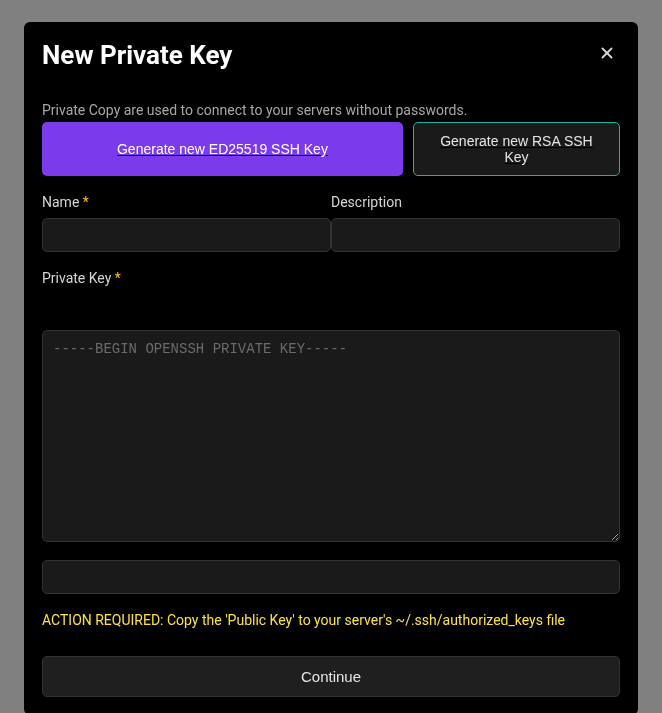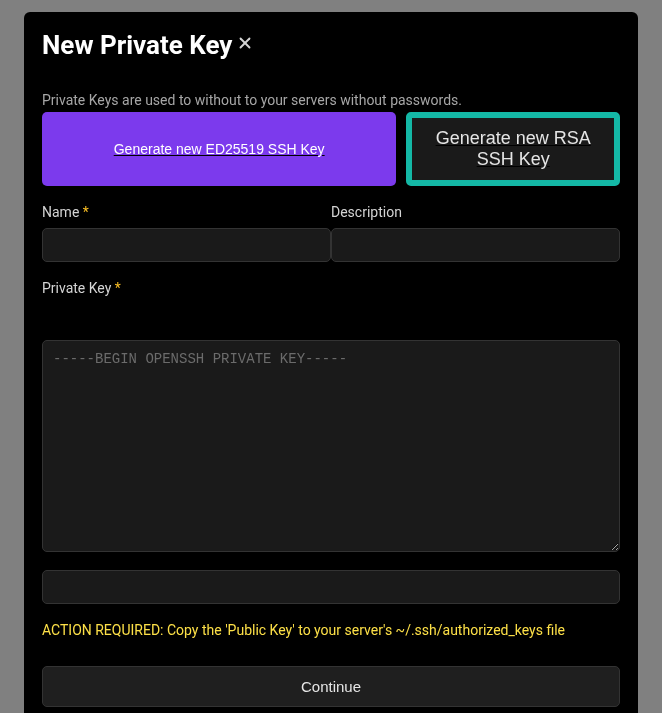--- a/index.html
+++ b/index.html
@@ -19,21 +19,21 @@
     .modal {
       background: #000000;
       border-radius: 6px;
       width: 614px;
       padding: 18px;
       position: relative;
       margin-top: 24px;
     }
     .modal-header {
       display: flex;
-      justify-content: flex-start;
+      justify-content: space-between;
       align-items: flex-start;
       margin-bottom: 30px;
     }
     .modal-title {
       color: #ffffff;
       font-size: 26px;
       font-weight: 700;
     }
     .close-btn {
       background: transparent;
@@ -75,24 +75,24 @@
       border-radius: 5px;
       padding: 10px 16px;
       font-size: 14px;
       font-weight: 500;
       cursor: pointer;
       flex: 1.9;
     }
     .btn-secondary {
       background: #1a1a1a;
       color: #e5e5e5;
-      border: 6px solid #14b8a6;
+      border: 1px solid #14b8a6;
       border-radius: 5px;
       padding: 10px 16px;
-      font-size: 18px;
+      font-size: 14px;
       font-weight: 500;
       cursor: pointer;
       flex: 1;
     }
     .form-row {
       display: flex;
       margin-bottom: 18px;
     }
     .form-group {
       flex: 1;
@@ -163,21 +163,21 @@
   <div class="modal-header">
     <h1 class="modal-title">New Private Key</h1>
     <button class="close-btn">
       <svg viewBox="0 0 24 24" fill="none" stroke="currentColor" stroke-width="2.5" stroke-linecap="round">
         <line x1="18" y1="6" x2="6" y2="18"></line>
         <line x1="6" y1="6" x2="18" y2="18"></line>
       </svg>
     </button>
   </div>
 
-  <p class="intro-text">Private Keys are used to without to your servers without passwords.</p>
+  <p class="intro-text">Private Copy are used to connect to your servers without passwords.</p>
 
   <div class="button-row">
     <button class="btn-primary">Generate new ED25519 SSH Key</button>
     <button class="btn-secondary">Generate new RSA SSH Key</button>
   </div>
 
   <div class="form-row">
     <div class="form-group">
       <label class="form-label">
         <span>Name</span>

